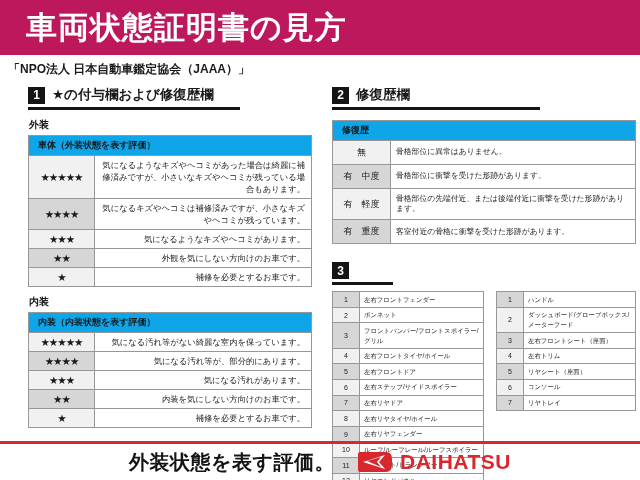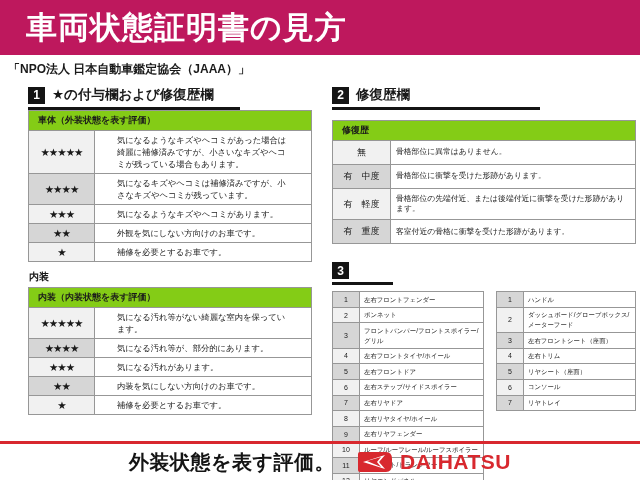--- a/index.html
+++ b/index.html
@@ -41,27 +41,27 @@
     font-size:12px; font-weight:bold; flex:none;
     display:flex; align-items:center; justify-content:center;
   }
   .sec-title { font-size:13.5px; font-weight:bold; white-space:nowrap; }
 
   .group-label { font-size:10px; font-weight:bold; margin:8px 0 3px 1px; }
 
   
   table { border-collapse:collapse; width:100%; border:1px solid #7e7e7e; }
   th, td { border:1px solid #979797; }
-  th { background:#84cc16; font-size:9px; font-weight:bold; text-align:left; padding:3px 9px; }
+  th { background:#0ea5e9; font-size:9px; font-weight:bold; text-align:left; padding:3px 9px; }
 
   .rating-table td:first-child {
     width:66px; text-align:center; font-size:10.5px;
     letter-spacing:-1px; padding:2px 1px; white-space:nowrap;
   }
-  .rating-table td:last-child { background:#fff; font-size:8.3px; padding:3px 22px; line-height:1.45; }
+  .rating-table td:last-child { background:#fff; font-size:8.3px; padding:3px 6px; line-height:1.45;text-align:right; }
 
   .alt-light tr:nth-child(odd)  td:first-child { background:#f1f1f1; }
   .alt-light tr:nth-child(even) td:first-child { background:#d6d6d6; }
   .alt-dark  tr:nth-child(odd)  td:first-child { background:#d6d6d6; }
   .alt-dark  tr:nth-child(even) td:first-child { background:#f1f1f1; }
 
   .repair-table td:first-child {
     width:58px; text-align:center; font-size:9px; padding:5px 2px; white-space:nowrap;
   }
   .repair-table td:last-child { background:#fff; font-size:7.8px; padding:5px 5px; line-height:1.3; }
@@ -95,20 +95,21 @@
 <div class="subtitle">「NPO法人 日本自動車鑑定協会（JAAA）」</div>
 
 <div class="content">
 
   <div class="col-left">
     <div class="section-head pr-sm">
       <span class="sec-num">1</span>
       <span class="sec-title">★の付与欄および修復歴欄</span>
     </div>
 
+    <div class="group-label">外装</div>
     <table class="rating-table alt-light">
       <thead>
         <tr>
           <th colspan="2">車体（外装状態を表す評価）</th>
         </tr>
       </thead>
       <tbody>
           <tr>
             <td>★★★★★</td>
             <td>気になるようなキズやヘコミがあった場合は綺麗に補修済みですが、小さいなキズやヘコミが残っている場合もあります。</td>

